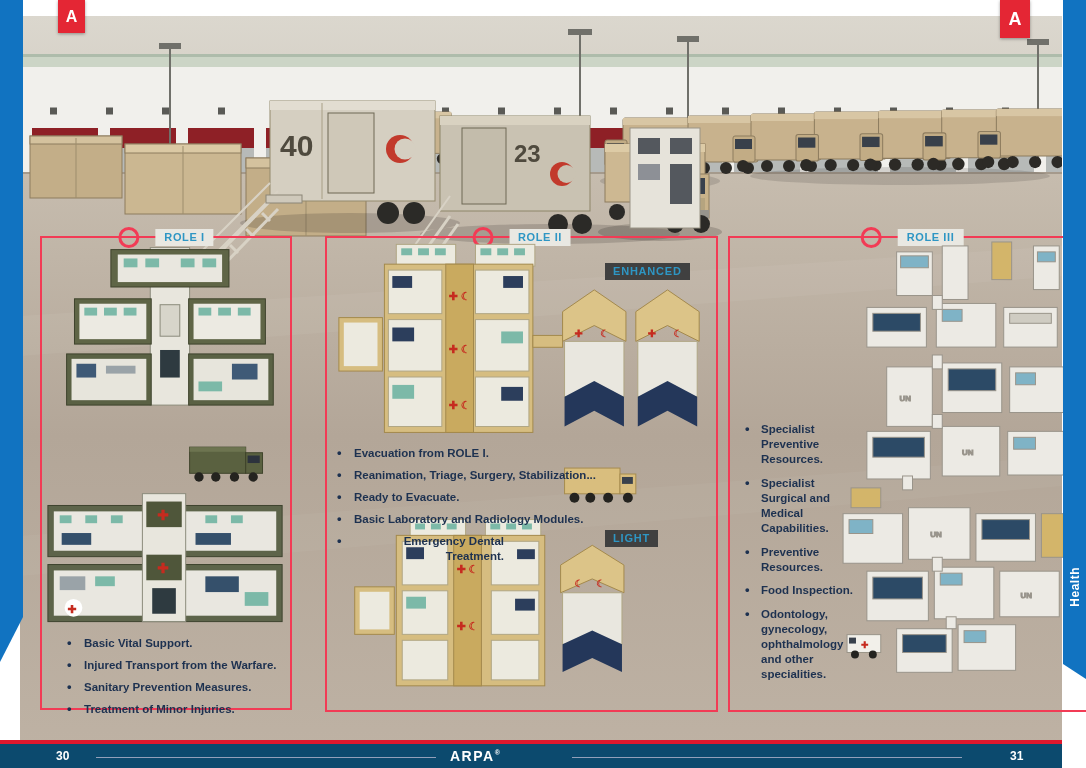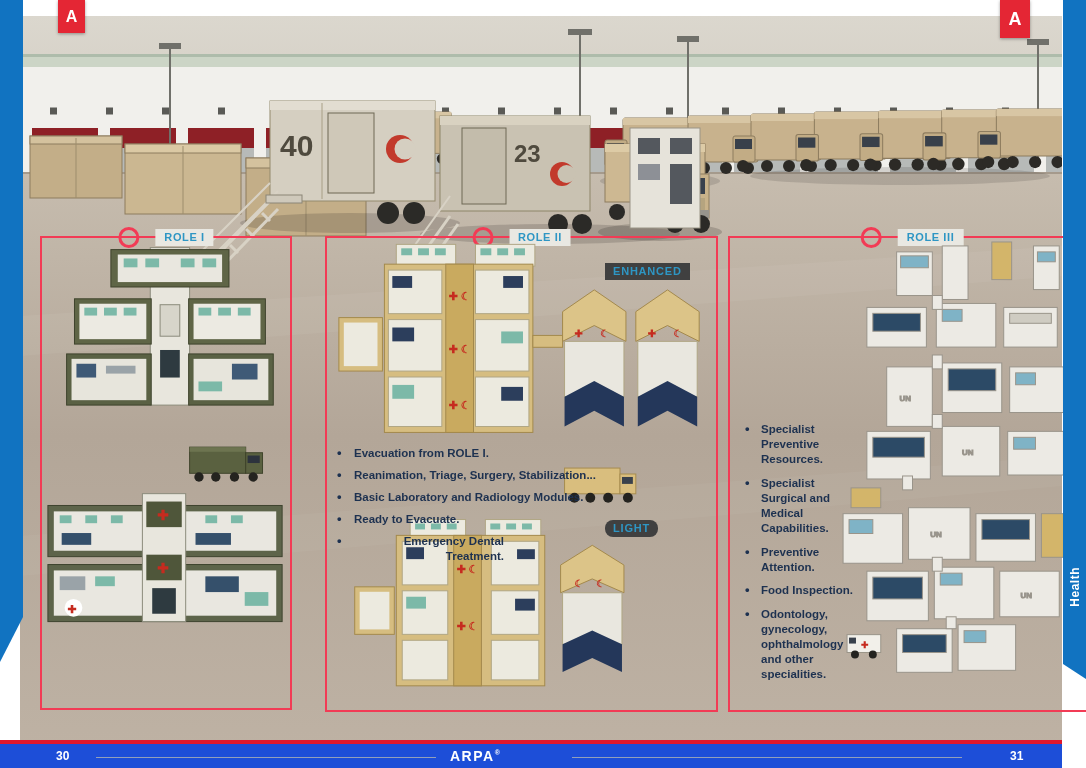--- a/index.html
+++ b/index.html
@@ -37,21 +37,21 @@
   
   ul.bullets{position:absolute;margin:0;padding:0;list-style:none;z-index:5;}
   ul.bullets li{position:relative;color:#1d3150;font-weight:bold;font-size:11.5px;line-height:1.3;
       padding-left:22px;margin-bottom:7px;}
   ul.bullets li::before{content:"\2022";position:absolute;left:5px;top:-1px;font-size:13px;}
   #bullets-role3 li{padding-left:17px;margin-bottom:9px;}
   #bullets-role3 li::before{left:1px;}
   #bullets-role2 li:last-child{max-width:150px;text-align:right;}
 
   
-  .footer{position:absolute;left:0;bottom:0;width:1062px;height:24px;background:#1d4ed8;
+  .footer{position:absolute;left:0;bottom:0;width:1062px;height:24px;background:#0c4a6e;
       border-top:4px solid #e0182d;z-index:5;}
   .footer .pgnum{position:absolute;top:5px;color:#ffffff;font-weight:bold;font-size:12px;}
   .footer .rule{position:absolute;top:13px;height:1px;background:#93a0ba;}
   .brand{position:absolute;left:450px;top:4px;color:#ffffff;font-weight:bold;font-size:14px;
       letter-spacing:1.5px;}
   .brand sup{font-size:7px;letter-spacing:0;}
 </style>
 </head>
 <body>
 
@@ -272,29 +272,35 @@
         <rect x="100" y="8" width="36" height="26" fill="#4f563a"></rect>
         <text x="111" y="27" font-size="14" font-weight="bold" fill="#c62b1f">✚</text>
         <rect x="100" y="62" width="36" height="26" fill="#4f563a"></rect>
         <text x="111" y="81" font-size="14" font-weight="bold" fill="#c62b1f">✚</text>
         <rect x="106" y="96" width="24" height="26" fill="#2e3a40"></rect>
         <circle cx="26" cy="116" r="9" fill="#ffffff"></circle>
         <text x="20" y="121" font-size="11" font-weight="bold" fill="#c62b1f">✚</text>
       </g>
     </svg>
 
+    <ul class="bullets" id="bullets-role1" style="left:20px;top:398px;width:228px;">
+      <li>Basic Vital Support.</li>
+      <li>Injured Transport from the Warfare.</li>
+      <li>Sanitary Prevention Measures.</li>
+      <li>Treatment of Minor Injuries.</li>
+    </ul>
   </div>
 
   <div class="panel" id="panel2" style="left:325px;top:236px;width:393px;height:476px;">
     <div class="panel-label">
       <div class="label-circle"></div>
       <div class="label-box">ROLE II</div>
     </div>
     <div class="variant-badge" style="left:278px;top:25px;">ENHANCED</div>
-    <div class="variant-badge" style="left:278px;top:282px;border-radius:8px;">LIGHT</div>
+    <div class="variant-badge" style="left:278px;top:292px;">LIGHT</div>
 
     <svg class="render" viewBox="0 0 393 476">
 
       <g>
         <rect x="70" y="6" width="60" height="22" fill="#eceadf" stroke="#b0a684"></rect>
         <rect x="75" y="10" width="11" height="7" fill="#7cb9a8"></rect>
           <rect x="92" y="10" width="11" height="7" fill="#7cb9a8"></rect>
           <rect x="109" y="10" width="11" height="7" fill="#7cb9a8"></rect>
         <rect x="150" y="6" width="60" height="22" fill="#eceadf" stroke="#b0a684"></rect>
         <rect x="155" y="10" width="11" height="7" fill="#7cb9a8"></rect>
@@ -387,22 +393,22 @@
           <text x="272" y="352" font-size="10" font-weight="bold" fill="#c62b1f">☾</text>
           <rect x="238" y="358" width="60" height="52" fill="#e9e7df" stroke="#b0a684"></rect>
           <polygon points="238,410 268,396 298,410 298,438 268,424 238,438" fill="#24375a"></polygon>
         </g>
       </g>
     </svg>
 
     <ul class="bullets" id="bullets-role2" style="left:5px;top:208px;width:290px;">
       <li>Evacuation from ROLE I.</li>
       <li>Reanimation, Triage, Surgery, Stabilization...</li>
+      <li>Ready to Evacuate.</li>
       <li>Basic Laboratory and Radiology Modules.</li>
-      <li>Ready to Evacuate.</li>
       <li>Emergency Dental Treatment.</li>
     </ul>
   </div>
 
   <div class="panel" id="panel3" style="left:728px;top:236px;width:368px;height:476px;">
     <div class="panel-label">
       <div class="label-circle"></div>
       <div class="label-box">ROLE III</div>
     </div>
 
@@ -462,21 +468,21 @@
         <rect x="2" y="7" width="7" height="6" fill="#39414c"></rect>
         <text x="14" y="17" font-size="9" font-weight="bold" fill="#c62b1f">✚</text>
         <circle cx="8" cy="24" r="4" fill="#24231f"></circle>
           <circle cx="26" cy="24" r="4" fill="#24231f"></circle>
       </g>
     </svg>
 
     <ul class="bullets" id="bullets-role3" style="left:14px;top:184px;width:110px;">
       <li>Specialist Preventive Resources.</li>
       <li>Specialist Surgical and Medical Capabilities.</li>
-      <li>Preventive Attention.</li>
+      <li>Preventive Resources.</li>
       <li>Food Inspection.</li>
       <li>Odontology, gynecology, ophthalmology and other specialities.</li>
     </ul>
   </div>
 
   <div class="strip-left"></div>
   <div class="strip-right">
     <span class="side-tab-text">Health</span>
   </div>
 

